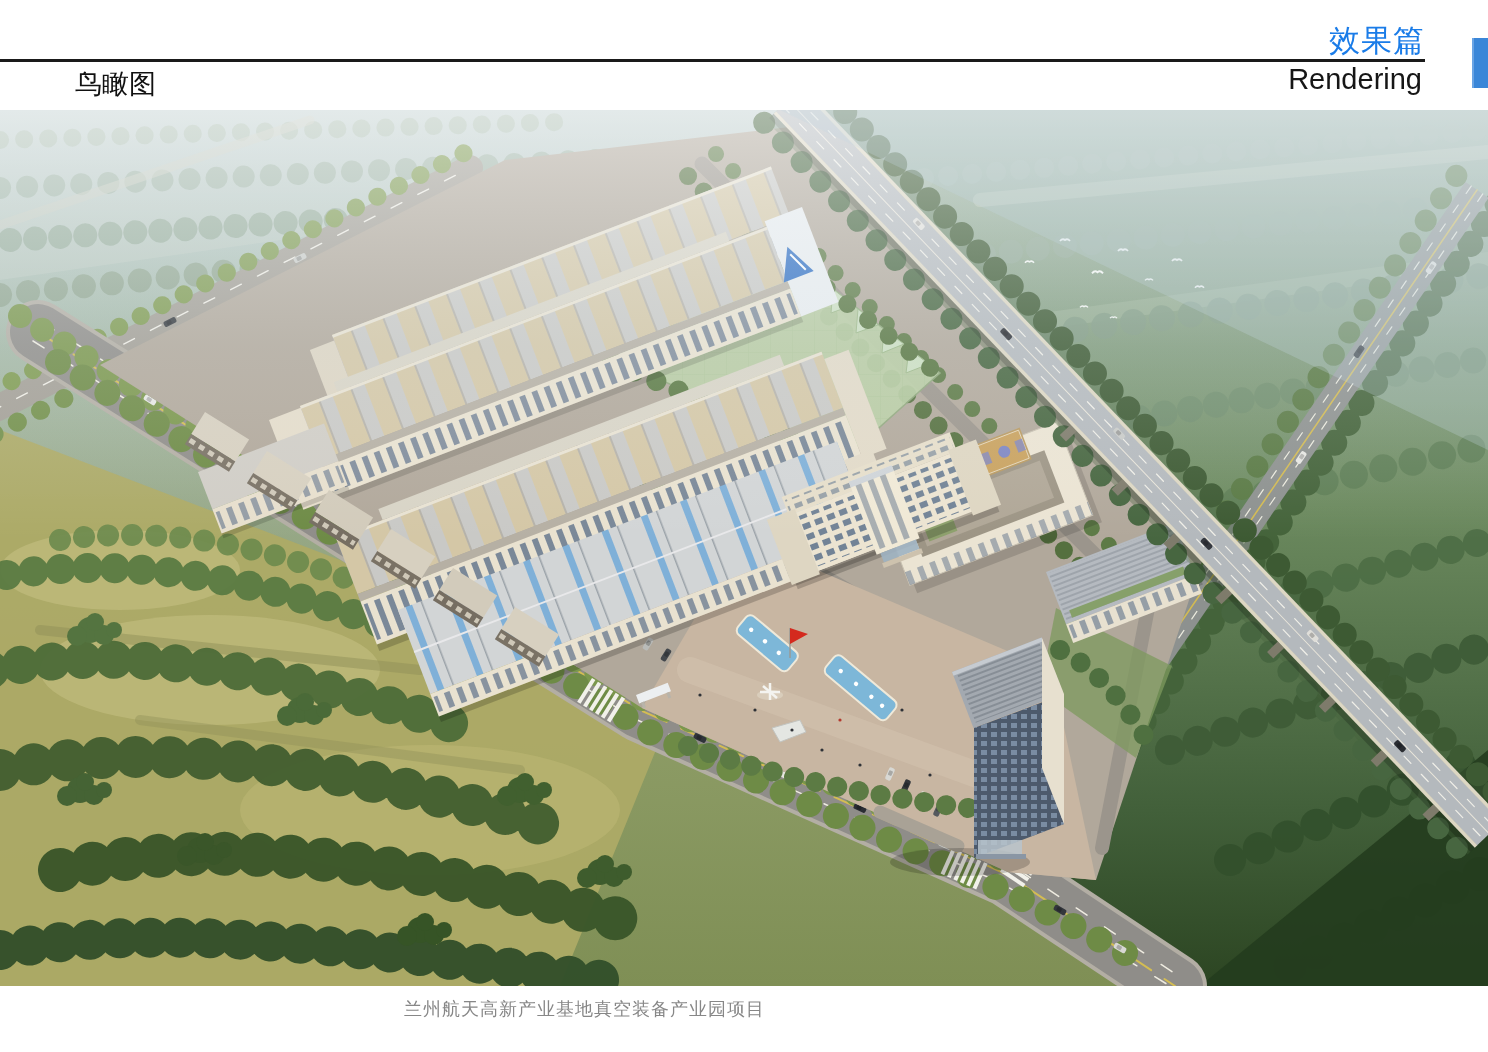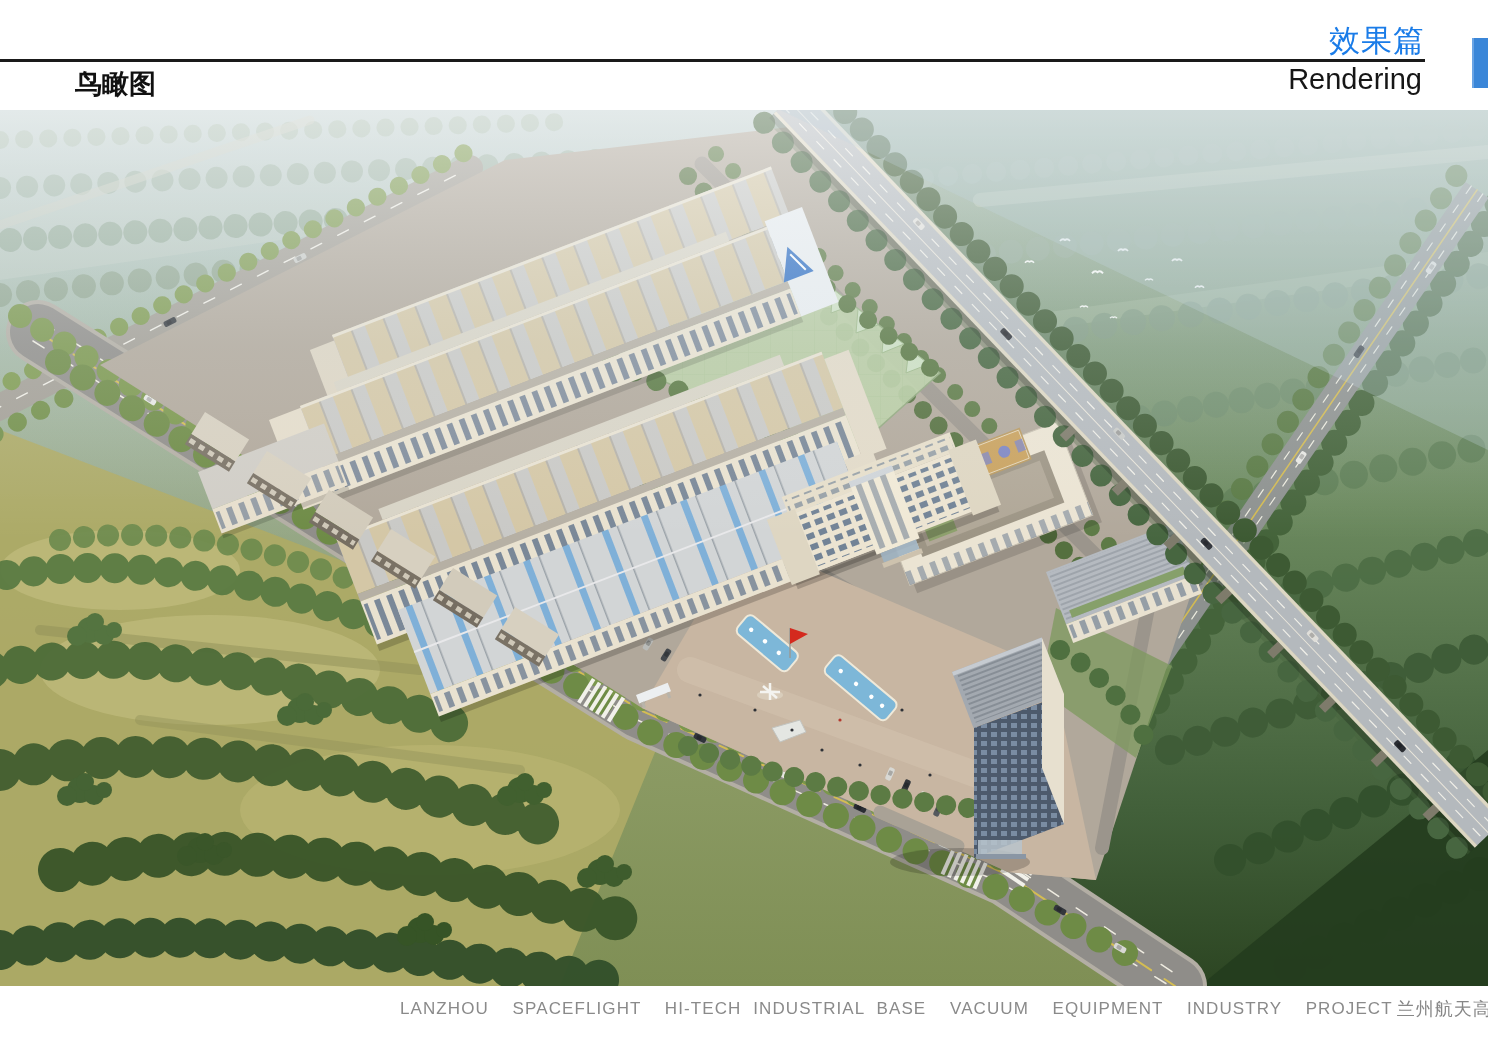--- a/index.html
+++ b/index.html
@@ -2,21 +2,21 @@
 <html><head>
 <meta charset="utf-8">
 <style>
   html,body{margin:0;padding:0;}
   body{width:1488px;height:1052px;background:#ffffff;position:relative;overflow:hidden;
        font-family:"Liberation Sans","DejaVu Sans",sans-serif;}
   .header{position:absolute;top:0;left:0;width:1488px;height:96px;}
   .section-title-cn{position:absolute;top:20px;right:63px;font-size:31px;color:#1a7ce8;letter-spacing:1px;}
   .header-rule{position:absolute;top:59px;left:0;width:1425px;height:2.5px;background:#1a1a1a;}
   .section-title-en{position:absolute;top:63px;right:66px;font-size:29px;color:#161616;margin-left:32px;}
-  .page-title-cn{position:absolute;top:66px;left:75px;font-size:27px;color:#111;font-weight:bold;}
+  .page-title-cn{position:absolute;top:66px;left:75px;font-size:27px;color:#111;}
   .side-tab{position:absolute;top:38px;left:1472px;width:16px;height:50px;background:#3a86d8;border-left:2px solid #6aa4e4;}
   .stage{position:absolute;top:110px;left:0;width:1488px;height:876px;}
   .footer{position:absolute;top:986px;left:0;width:1488px;height:66px;background:#fff;}
   .caption{position:absolute;top:11px;left:400px;display:flex;align-items:center;white-space:pre;}
   .caption-en{font-size:17px;color:#8a8a8a;letter-spacing:1.1px;word-spacing:6px;}
   .caption-cn{font-size:18px;color:#878787;letter-spacing:1px;margin-left:4px;}
 </style>
 </head>
 <body>
 
@@ -466,17 +466,16 @@
 
 <g>
   <rect x="0" y="0" width="1488" height="430" fill="url(#hazeG)"></rect>
   <polygon points="780,0 1488,0 1488,340" fill="#c6d8e4" opacity="0.28"></polygon>
 </g>
 </svg>
 </div>
 
 <div class="footer">
   <div class="caption">
-    <span class="caption-en">LANZHOU  SPACEFLIGHT  HI-TECH INDUSTRIAL BASE  VACUUM  EQUIPMENT  INDUSTRY  PROJECT</span>
     <span class="caption-cn">兰州航天高新产业基地真空装备产业园项目</span>
     
   </div>
 </div>
 
 </body></html>

